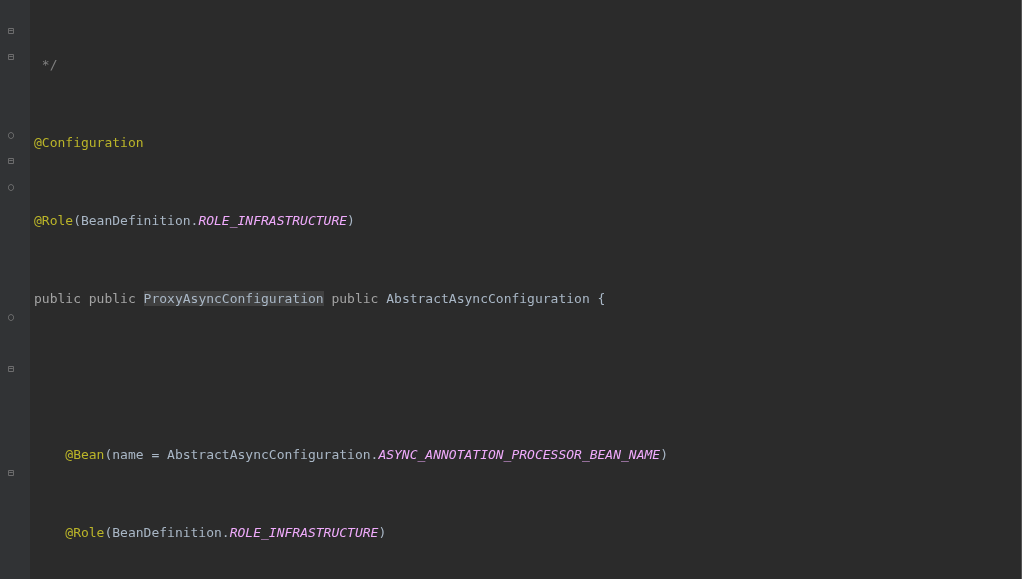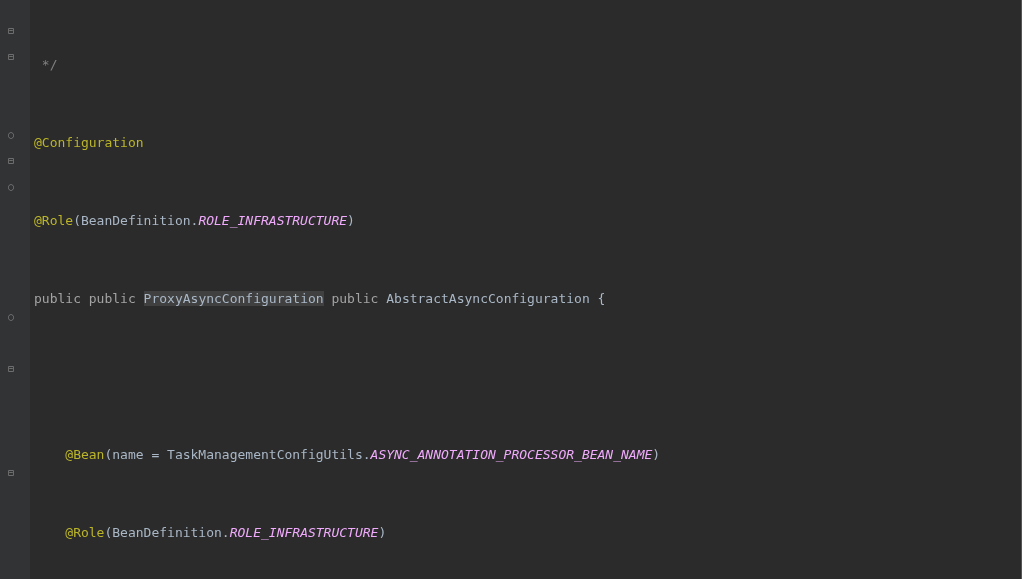--- a/index.html
+++ b/index.html
@@ -75,21 +75,21 @@
 <div class="line"><span class="c-comment"> */</span></div>
 
 <div class="line"><span class="c-ann">@Configuration</span></div>
 
 <div class="line"><span class="c-ann">@Role</span><span class="c-plain">(</span><span class="c-plain">BeanDefinition.</span><span class="c-static">ROLE_INFRASTRUCTURE</span><span class="c-plain">)</span></div>
 
 <div class="line"><span class="c-keyword">public </span><span class="c-keyword">public </span><span class="highlight-box">ProxyAsyncConfiguration</span><span class="c-keyword"> public </span><span class="c-plain">AbstractAsyncConfiguration {</span></div>
 
 <div class="line"></div>
 
-<div class="line">    <span class="c-ann">@Bean</span><span class="c-plain">(name = TaskManagementConfigUtils.</span><span class="c-static">ASYNC_ANNOTATION_PROCESSOR_BEAN_NAME</span><span class="c-plain">)</span></div>
+<div class="line">    <span class="c-ann">@Bean</span><span class="c-plain">(name = AbstractAsyncConfiguration.</span><span class="c-static">ASYNC_ANNOTATION_PROCESSOR_BEAN_NAME</span><span class="c-plain">)</span></div>
 
 <div class="line">    <span class="c-ann">@Role</span><span class="c-plain">(BeanDefinition.</span><span class="c-static">ROLE_INFRASTRUCTURE</span><span class="c-plain">)</span></div>
 
 
 
 
 
 
 
 

